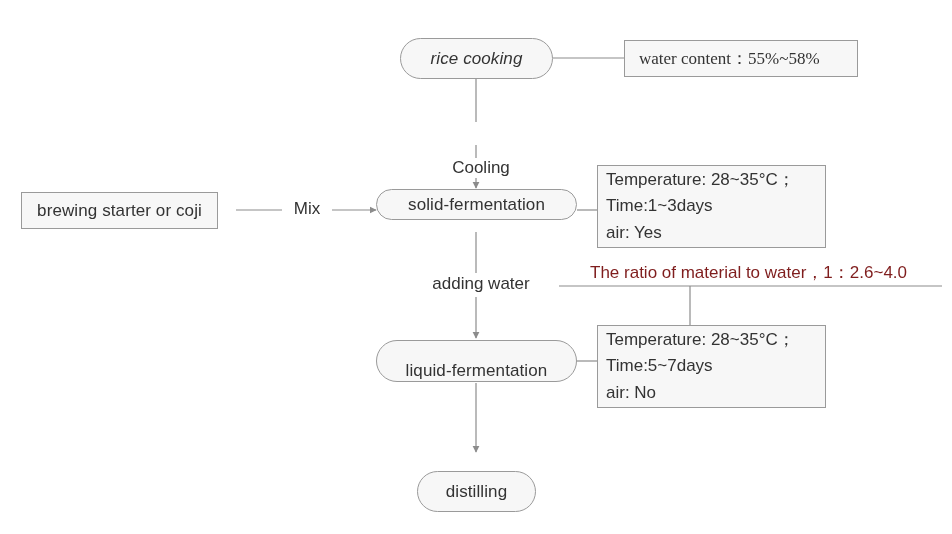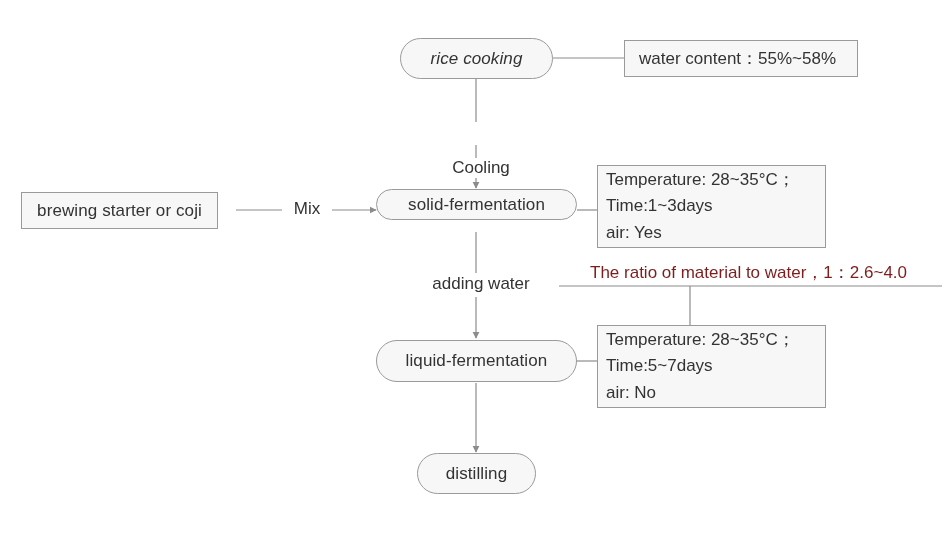--- a/index.html
+++ b/index.html
@@ -121,33 +121,33 @@
   </svg>
 
   <div class="node" style="left:400px; top:38px; width:153px; height:41px;font-style:italic;">
     <span>rice cooking</span>
   </div>
 
   <div class="node" style="left:376px; top:189px; width:201px; height:31px;text-align:center;">
     <span>solid-fermentation</span>
   </div>
 
-  <div class="node" style="left:376px; top:340px; width:201px; height:42px;">
+  <div class="node" style="left:376px; top:340px; width:201px; height:42px;align-items:flex-end;">
     <span>liquid-fermentation</span>
   </div>
 
-  <div class="node" style="left:417px; top:453px; width:119px; height:41px;">
+  <div class="node" style="left:417px; top:471px; width:119px; height:41px;">
     <span>distilling</span>
   </div>
 
   <div class="node" style="left:21px; top:192px; width:197px; height:37px; border-radius:0;">
     <span>brewing starter or coji</span>
   </div>
 
-  <div class="anno-box single" style="left:624px; top:40px; width:234px; height:37px;">
+  <div class="anno-box single" style="left:624px; top:40px; width:234px; height:37px;font-family:Liberation Serif, serif;">
     <span class="anno-line">water content：55%~58%</span>
   </div>
 
   <div class="anno-box multi" style="left:597px; top:165px; width:229px; height:83px;">
     <span class="anno-line">Temperature: 28~35°C；</span>
     <span class="anno-line">Time:1~3days</span>
     <span class="anno-line">air: Yes</span>
   </div>
 
   <div class="anno-box multi" style="left:597px; top:325px; width:229px; height:83px;">

